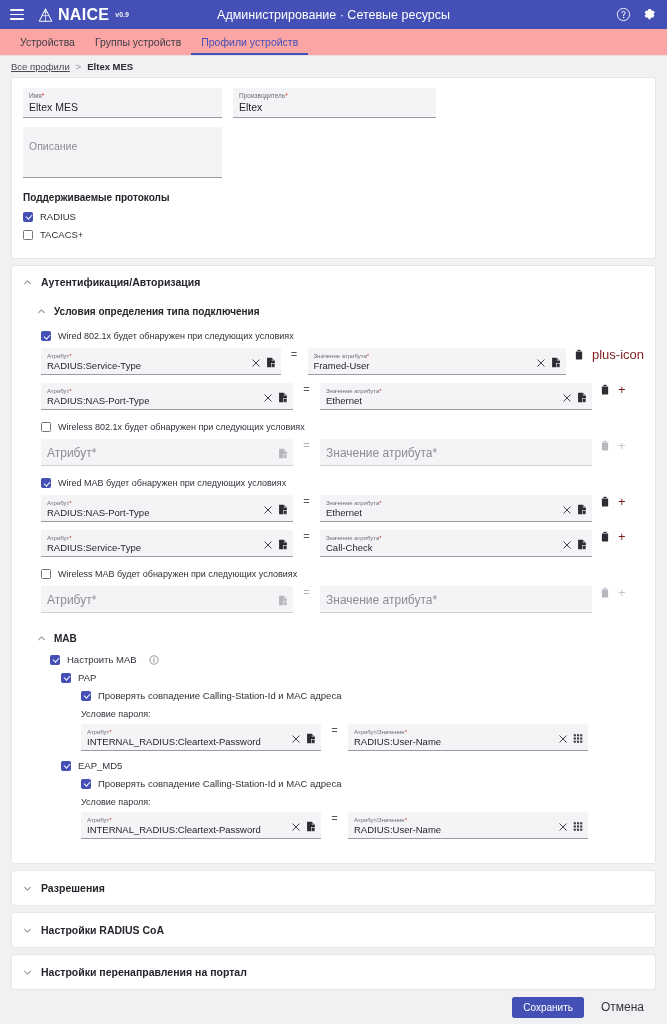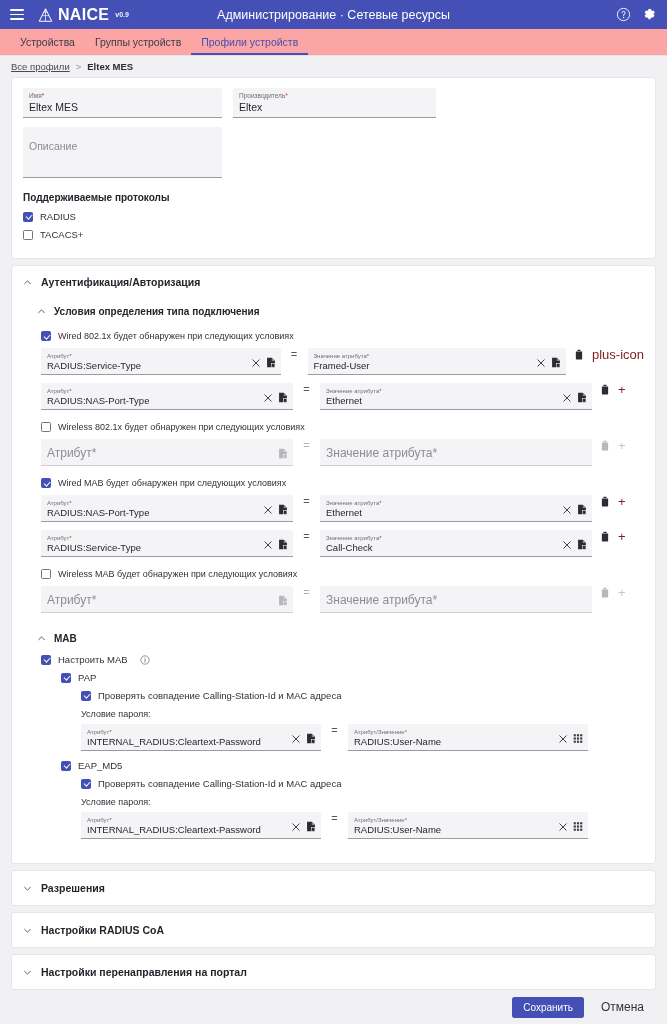--- a/index.html
+++ b/index.html
@@ -152,21 +152,21 @@
   .ic.x { width:8px; height:8px; }
   .eq { width:27px; text-align:center; font-size:11px; color:#55555f; flex:0 0 auto; }
   .row-acts { display:flex; align-items:center; gap:8px; margin-left:8px; flex:0 0 auto; }
   .plus { font-size:13px; line-height:1; color:#7f1d1d; cursor:pointer; user-select:none; }
 
   .w-attr { width:252px; }
   .w-val  { width:272px; }
 
   
   .mab-body { padding:2px 11px 4px 18px; }
-  .ind1 { margin-left:0px; }
+  .ind1 { margin-left:9px; }
   .ind2 { margin-left:20px; }
   .ind3 { margin-left:40px; }
   .pwd-label { font-size:9px; color:#30303a; margin:8px 0 5px 40px; }
   .pwd-row { margin-left:40px; }
   .w-pwd-attr { width:240px; }
   .w-pwd-val  { width:240px; }
 
   .info-ic { width:10px; height:10px; margin-left:5px; cursor:pointer; display:block; }
 
   .collapsed-card { display:flex; align-items:center; gap:9px; padding:11px; cursor:pointer; }

